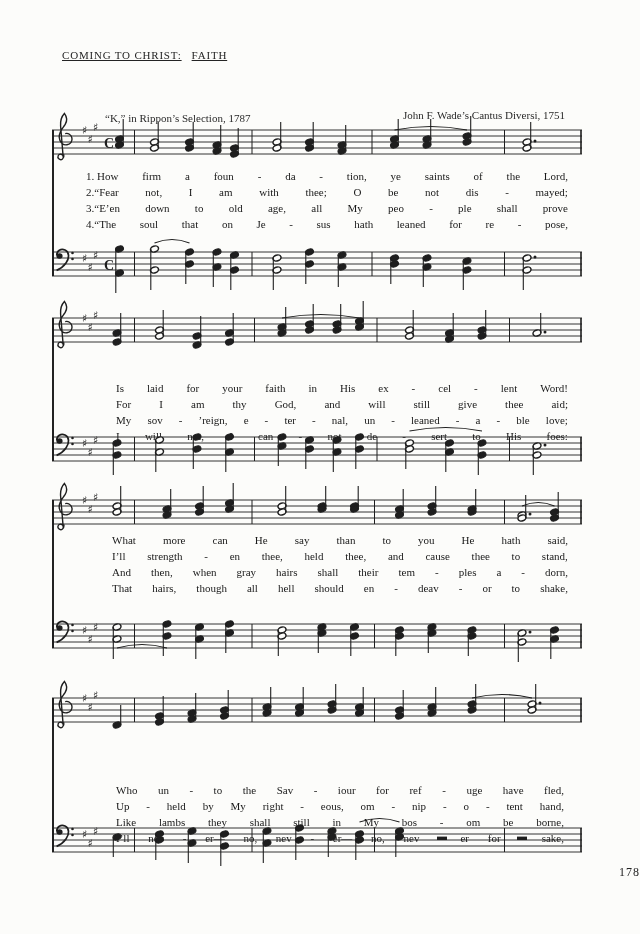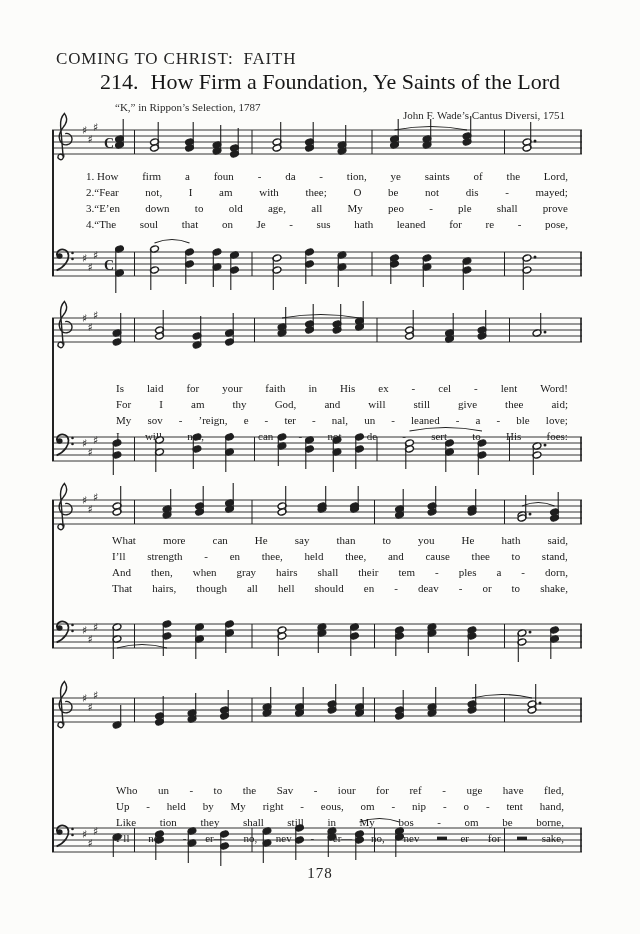--- a/index.html
+++ b/index.html
@@ -5,62 +5,60 @@
   html,body{margin:0;padding:0;}
   #page{
     position:relative;
     width:640px;height:934px;
     background:#fcfcfa;
     font-family:"Liberation Serif","DejaVu Serif",serif;
     color:#1e1e1e;
     overflow:hidden;
   }
   .category{
-    position:absolute;left:56px;top:49px;
-    font-size:17px;letter-spacing:0.8px;
+    position:absolute;left:62px;top:49px;
+    font-size:11px;letter-spacing:0.8px;
     color:#242424;
+    text-decoration:underline;
   }
   .category .gap{display:inline-block;width:10px;}
   .titlerow{
     position:absolute;left:30px;top:69px;width:600px;
     text-align:center;font-size:22px;color:#161616;
     white-space:nowrap;
   }
   .titlerow .num{margin-right:12px;}
   .attr{
     position:absolute;top:101px;font-size:11px;color:#2a2a2a;
   }
-  .attr.left{left:115px;}
+  .attr.left{left:105px;margin-top:11px;}
   .attr.right{right:75px;margin-top:8px;}
   .staff-svg{position:absolute;left:52px;width:530px;height:74px;pointer-events:none;}
   .connector{position:absolute;left:52px;width:1.5px;background:#222;}
   .lyrics{
     position:absolute;font-size:11px;color:#191919;
   }
   .lyrics .lline{
     display:flex;justify-content:space-between;
     height:16px;line-height:16px;white-space:nowrap;
   }
   .pageno{
     position:absolute;left:0;top:865px;width:640px;
-    text-align:center;font-size:15px;letter-spacing:1px;color:#222;
+    text-align:right;font-size:12px;letter-spacing:1px;color:#222;
   }
 </style>
 </head>
 <body>
 
 <div id="page">
 
   <div class="category">
     <span>COMING TO CHRIST:</span><span class="gap"></span><span>FAITH</span>
   </div>
 
-  <div class="titlerow">
-    <span class="num">214.</span><span>How Firm a Foundation, Ye Saints of the Lord</span>
-  </div>
 
   <div class="attr left">“K,” in Rippon’s Selection, 1787</div>
   <div class="attr right">John F. Wade’s Cantus Diversi, 1751</div>
 
   <div class="connector" style="top: 130px; height: 146px;"></div>
   <div class="connector" style="top: 318px; height: 143px;"></div>
   <div class="connector" style="top: 500px; height: 148px;"></div>
   <div class="connector" style="top: 698px; height: 154px;"></div>
 
   <svg class="staff-svg" viewBox="0 0 530 74" style="top: 110px;">
@@ -673,21 +671,21 @@
         <span>-</span>
         <span>nip</span>
         <span>-</span>
         <span>o</span>
         <span>-</span>
         <span>tent</span>
         <span>hand,</span>
       </div>
       <div class="lline">
         <span>Like</span>
-        <span>tion</span>
+        <span>lambs</span>
         <span>they</span>
         <span>shall</span>
         <span>still</span>
         <span>in</span>
         <span>My</span>
         <span>bos</span>
         <span>-</span>
         <span>om</span>
         <span>be</span>
         <span>borne,</span>

